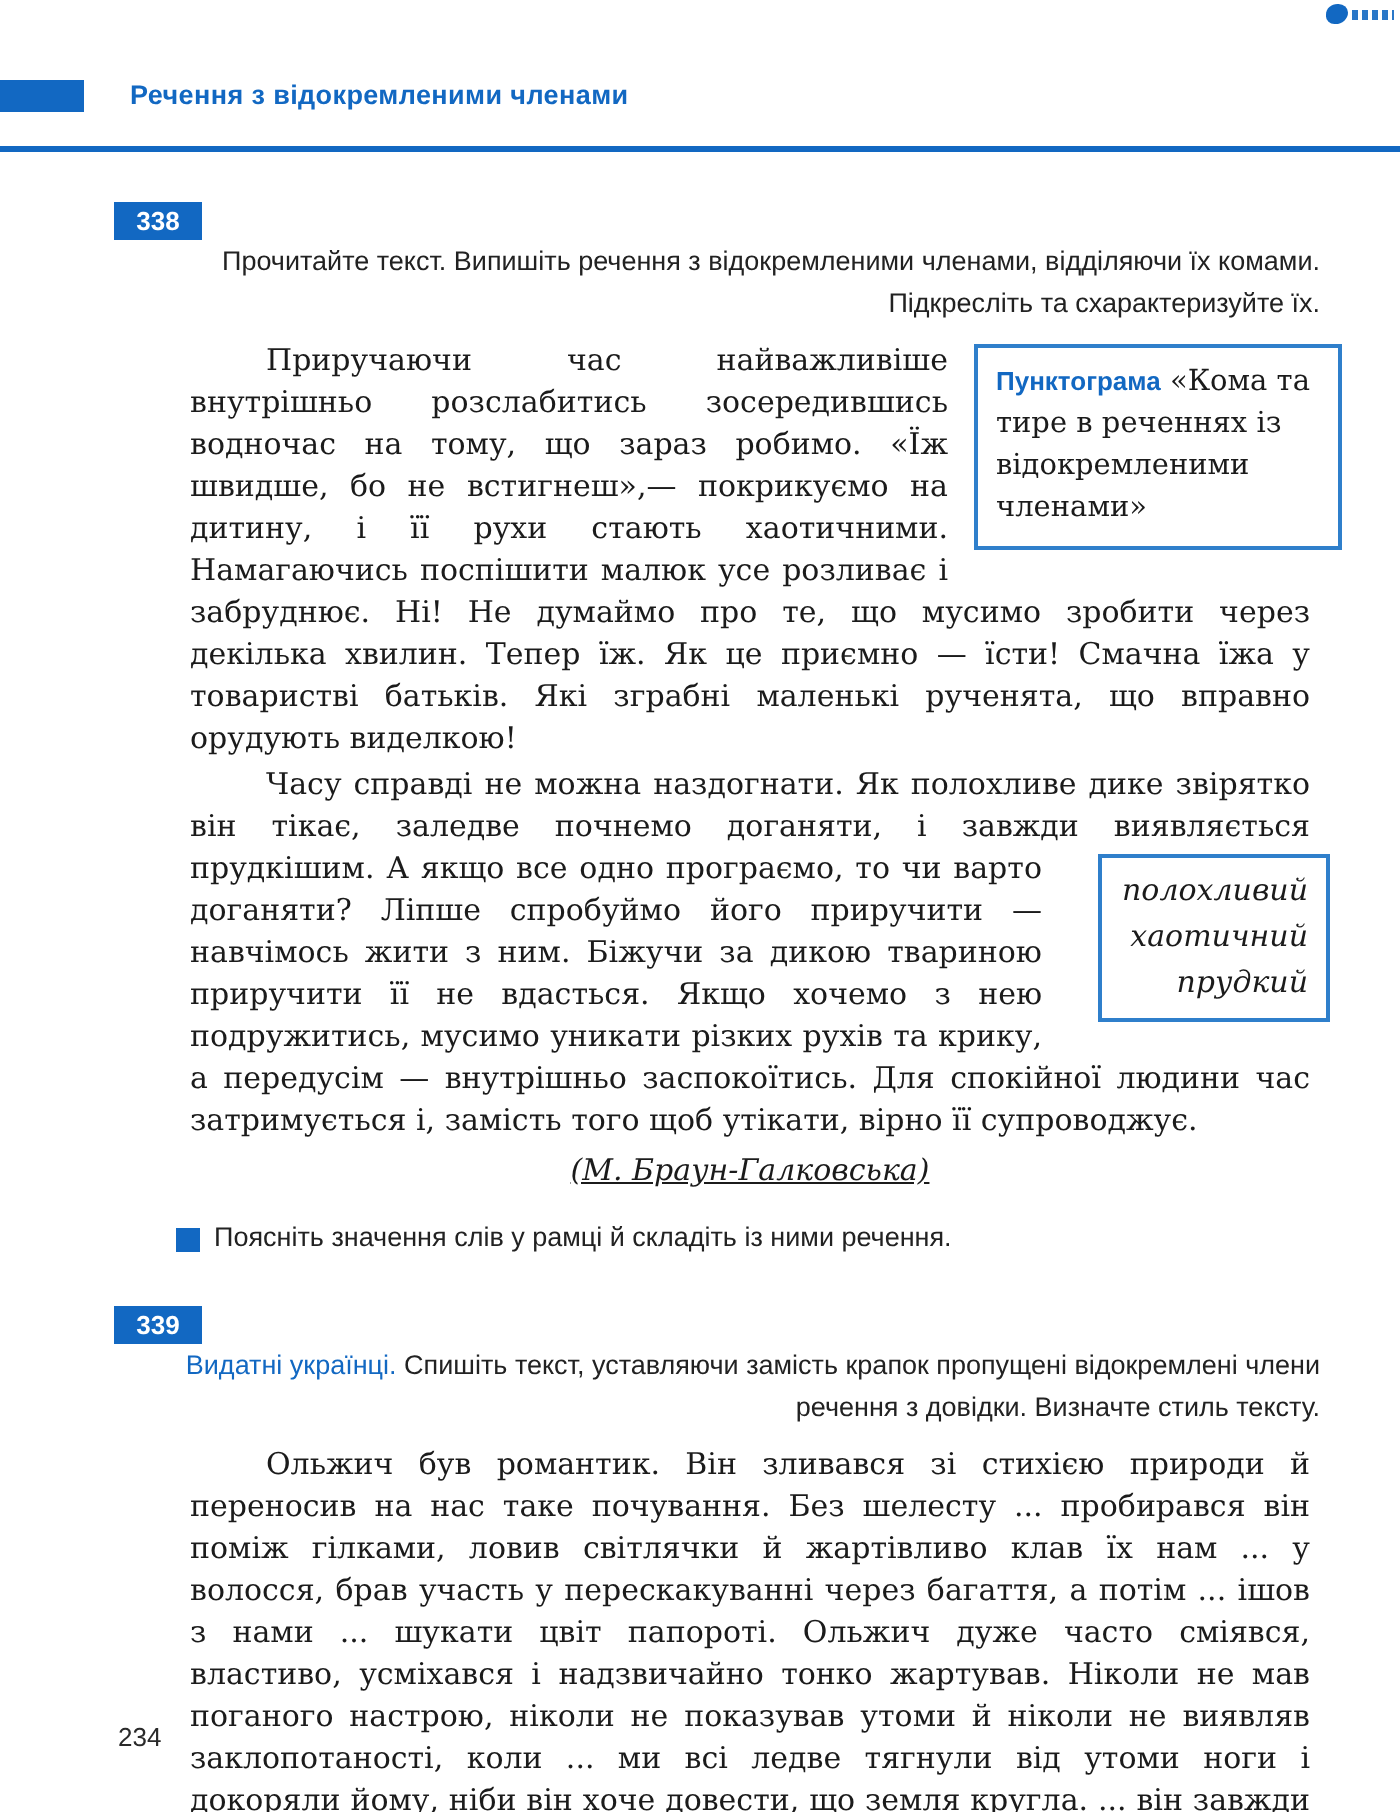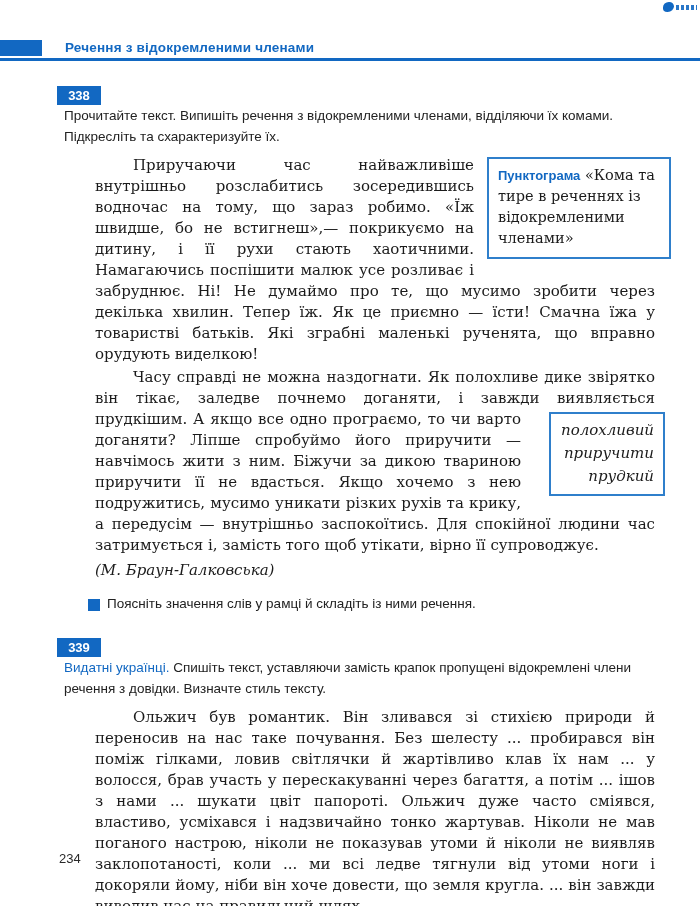--- a/index.html
+++ b/index.html
@@ -12,53 +12,53 @@
   .page{
     width:700px;height:906px;background:#ffffff;position:relative;
     margin:0 auto;overflow:hidden;
   }
   
   .watermark{position:absolute;top:2px;right:3px;width:34px;height:11px;}
   .watermark .blob{position:absolute;left:0;top:0;width:11px;height:10px;background:var(--blue);border-radius:55% 45% 60% 40%;}
   .watermark .bars{position:absolute;left:13px;top:3px;width:21px;height:5px;
     background:repeating-linear-gradient(90deg,var(--blue) 0 3px,transparent 3px 5px);opacity:.9;}
   
-  .header{margin-top:40px;display:flex;align-items:flex-start;border-bottom:3px solid var(--blue);padding-bottom:2px;}
+  .header{margin-top:40px;display:flex;align-items:flex-start;border-bottom:3px solid var(--blue);padding-bottom:17px;}
   .header-block{width:42px;height:16px;background:var(--blue);flex:none;}
   .header-title{font:700 13.5px/16px "Liberation Sans",sans-serif;color:var(--blue);margin-left:23px;letter-spacing:.2px;}
   
   .exercise-row{display:flex;align-items:flex-start;margin:24px 40px 0 57px;flex-direction:column;}
   .badge{flex:none;width:44px;height:19px;background:var(--blue);color:#fff;
     font:700 13px/19px "Liberation Sans",sans-serif;text-align:center;margin-top:1px;}
-  .instructions{margin:0 0 0 7px;font:400 13.5px/21px "Liberation Sans",sans-serif;color:var(--ink-sans);}
+  .instructions{margin:0 0 0 7px;font:400 13.5px/21px "Liberation Sans",sans-serif;color:var(--ink-sans);text-align:right;}
   .lead-in{font-weight:400;color:var(--blue);}
   
   .body-col{margin:0 45px 0 95px;}
   .body-par{font:400 15px/21px "DejaVu Serif",serif;color:var(--ink);
     text-align:justify;text-indent:38px;margin:0;}
   .mt8{margin-top:8px;} .mt2{margin-top:2px;}
   .punct-box{
     float:right;display:block;width:162px;margin:2px -16px 8px 13px;
     border:2px solid var(--blue-border);padding:6px 9px 8px 9px;
     font:400 14.5px/21px "DejaVu Serif",serif;text-indent:0;text-align:left;color:var(--ink);
   }
   .punct-lead{font:700 13px/21px "Liberation Sans",sans-serif;color:var(--blue);}
   .word-box{
     float:right;display:block;width:94px;margin:3px -10px 6px 28px;
     border:2px solid var(--blue-border);padding:5px 9px 6px 9px;
     text-indent:0;text-align:right;
   }
   .word-box span{display:block;font:italic 400 15px/23px "DejaVu Serif",serif;color:var(--ink);}
   .attribution{font:italic 400 15px/20px "DejaVu Serif",serif;color:var(--ink);
-    text-align:left;margin:4px 0 0 0;clear:both;}
+    text-align:center;margin:4px 0 0 0;clear:both;text-decoration:underline;}
   
   .bullet-row{display:flex;align-items:center;margin:14px 40px 0 88px;}
   .bullet-square{flex:none;width:12px;height:12px;background:var(--blue);margin:3px 0 0 0;}
   .bullet-text{margin:0 0 0 7px;font:400 13.5px/19px "Liberation Sans",sans-serif;color:var(--ink-sans);}
-  .page-number{position:absolute;left:59px;bottom:40px;font:400 13px "Liberation Sans",sans-serif;color:#2a2a2a;}
+  .page-number{position:absolute;left:59px;bottom:30px;font:400 13px "Liberation Sans",sans-serif;color:#2a2a2a;}
 </style>
 </head>
 <body>
 
 <div class="page">
 
   <div class="watermark">
     <span class="blob"></span>
     <span class="bars"></span>
   </div>
@@ -75,21 +75,21 @@
 
   <div class="body-col">
     <p class="body-par mt8">
       <span class="punct-box"><span class="punct-lead">Пунктограма</span> <span>«Кома та тире в реченнях із відокремленими членами»</span></span>
       <span>Приручаючи час найважливіше внутрішньо розслабитись зосередившись водночас на тому, що зараз робимо. «Їж швидше, бо не встигнеш»,— покрикуємо на дитину, і її рухи стають хаотичними. Намагаючись поспішити малюк усе розливає і забруднює. Ні! Не думаймо про те, що мусимо зробити через декілька хвилин. Тепер їж. Як це приємно — їсти! Смачна їжа у товаристві батьків. Які зграбні маленькі рученята, що вправно орудують виделкою!</span>
     </p>
     <p class="body-par mt2">
       <span>Часу справді не можна наздогнати. Як полохливе дике звірятко він тікає, заледве почнемо доганяти, і завжди виявляється прудкішим. </span>
       <span class="word-box">
         <span>полохливий</span>
-        <span>приручити</span>
+        <span>хаотичний</span>
         <span>прудкий</span>
       </span>
       <span>А якщо все одно програємо, то чи варто доганяти? Ліпше спробуймо його приручити — навчімось жити з ним. Біжучи за дикою твариною приручити її не вдасться. Якщо хочемо з нею подружитись, мусимо уникати різких рухів та крику, а передусім — внутрішньо заспокоїтись. Для спокійної людини час затримується і, замість того щоб утікати, вірно її супроводжує.</span>
     </p>
     <p class="attribution">(М. Браун-Галковська)</p>
   </div>
 
   <div class="bullet-row">
     <span class="bullet-square"></span>
     <p class="bullet-text">Поясніть значення слів у рамці й складіть із ними речення.</p>

